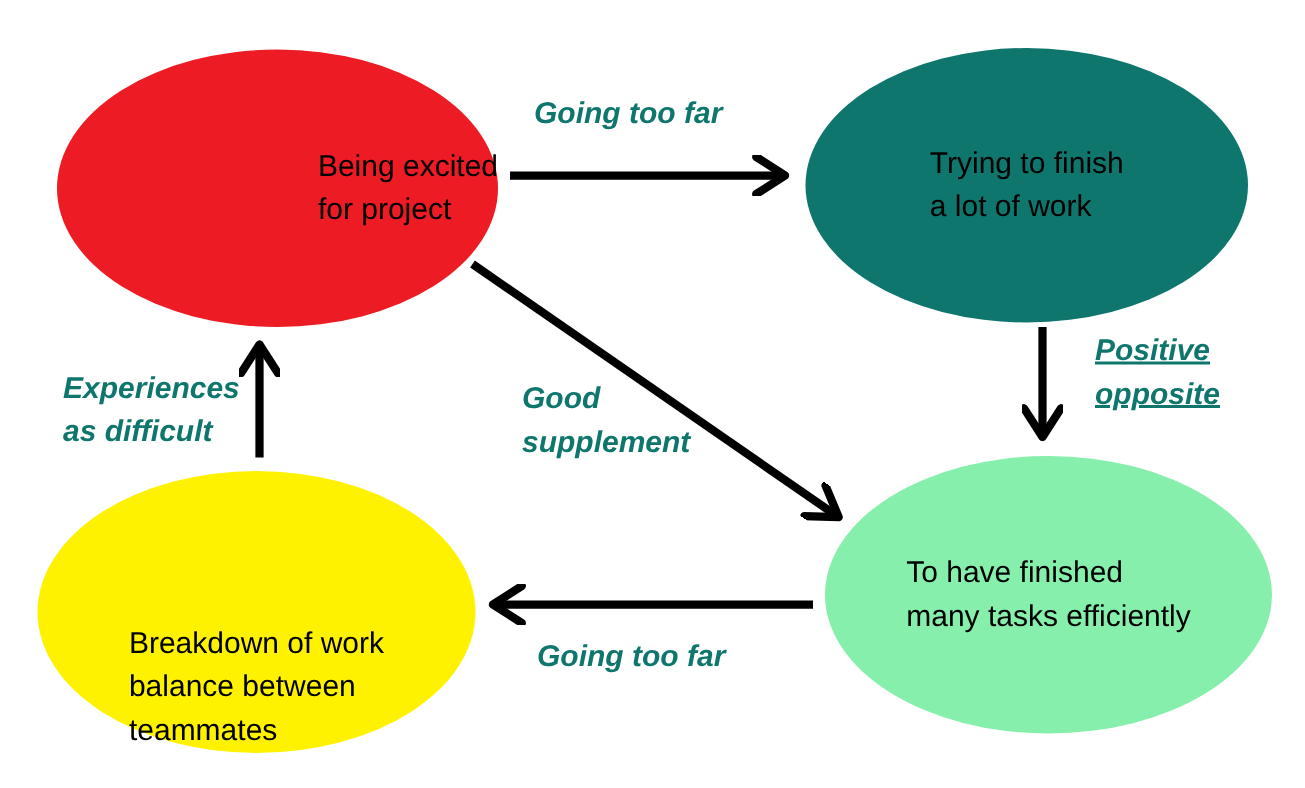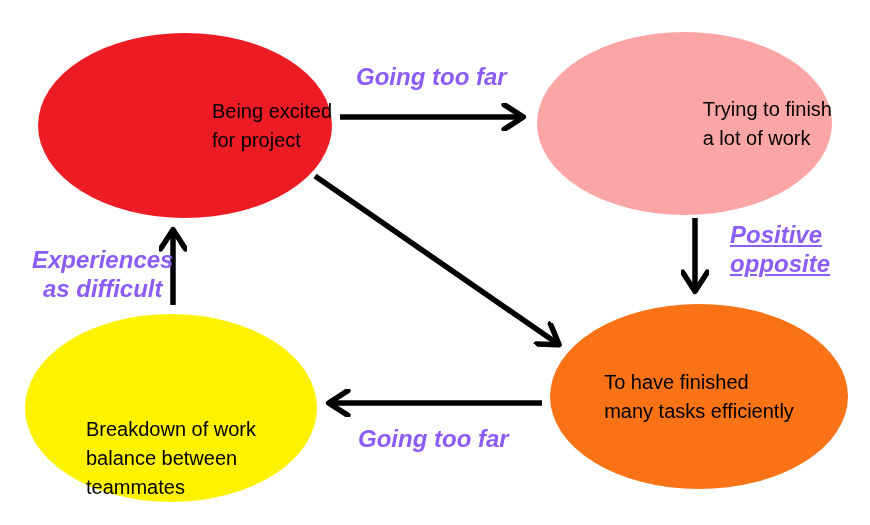--- a/index.html
+++ b/index.html
@@ -49,30 +49,30 @@
     color: #000;
   }
   .node-excited   { left: 38px;  top: 33px;  width: 294px; height: 185px; justify-content: flex-end; }
   .node-finish    { left: 537px; top: 32px;  width: 295px; height: 183px; }
   .node-breakdown { left: 25px;  top: 314px; width: 292px; height: 188px; }
   .node-finished  { left: 550px; top: 304px; width: 298px; height: 185px; }
   .edge-label {
     position: absolute;
     font-style: italic;
     font-weight: 600;
-    font-size: 24px;
+    font-size: 20px;
     line-height: 29px;
     white-space: pre-line;
-    color: #8b5cf6;
+    color: #0f766e;
   }
   .lbl-going-top    { left: 356px; top: 62px; }
   .lbl-positive     { left: 730px; top: 220px; text-decoration: underline; }
   .lbl-good         { left: 348px; top: 252px; }
   .lbl-going-bottom { left: 358px; top: 424px; }
-  .lbl-experiences  { left: 32px;  top: 245px; text-align: center; }
+  .lbl-experiences  { left: 42px;  top: 245px; }
 </style>
 </head>
 <body>
 
 <div class="canvas" style="background: rgb(255, 255, 255);">
 
   <svg class="arrows-layer" width="870" height="525" viewBox="0 0 870 525" xmlns="http://www.w3.org/2000/svg">
     <defs>
       <marker id="ah" viewBox="0 0 10 10" refX="7.5" refY="5" markerWidth="5" markerHeight="5" orient="auto" markerUnits="strokeWidth">
         <path d="M1,0.5 L8,5 L1,9.5"></path>
@@ -83,40 +83,42 @@
     <line x1="315" y1="176" x2="558" y2="344" marker-end="url(#ah)"></line>
     <line x1="542" y1="403" x2="330" y2="403" marker-end="url(#ah)"></line>
     <line x1="173" y1="305" x2="173" y2="231" marker-end="url(#ah)"></line>
   </svg>
 
   <div class="node node-excited" style="background: rgb(237, 28, 36);">
     <span class="node-label">Being excited
 for project</span>
   </div>
 
-  <div class="node node-finish" style="background: #fca5a5; justify-content: flex-end;">
+  <div class="node node-finish" style="background: #0f766e;">
     <span class="node-label">Trying to finish
 a lot of work</span>
   </div>
 
-  <div class="node node-finished" style="background: #f97316;">
+  <div class="node node-finished" style="background: #86efac;">
     <span class="node-label">To have finished
 many tasks efficiently</span>
   </div>
 
   <div class="node node-breakdown" style="background: rgb(255, 242, 0); align-items: flex-end;">
     <span class="node-label">Breakdown of work
 balance between
 teammates</span>
   </div>
 
   <div class="edge-label lbl-going-top">Going too far</div>
 
   <div class="edge-label lbl-positive">Positive
 opposite</div>
 
+  <div class="edge-label lbl-good">Good
+supplement</div>
 
   <div class="edge-label lbl-going-bottom">Going too far</div>
 
   <div class="edge-label lbl-experiences">Experiences
 as difficult</div>
 
 </div>
 
 </body></html>

